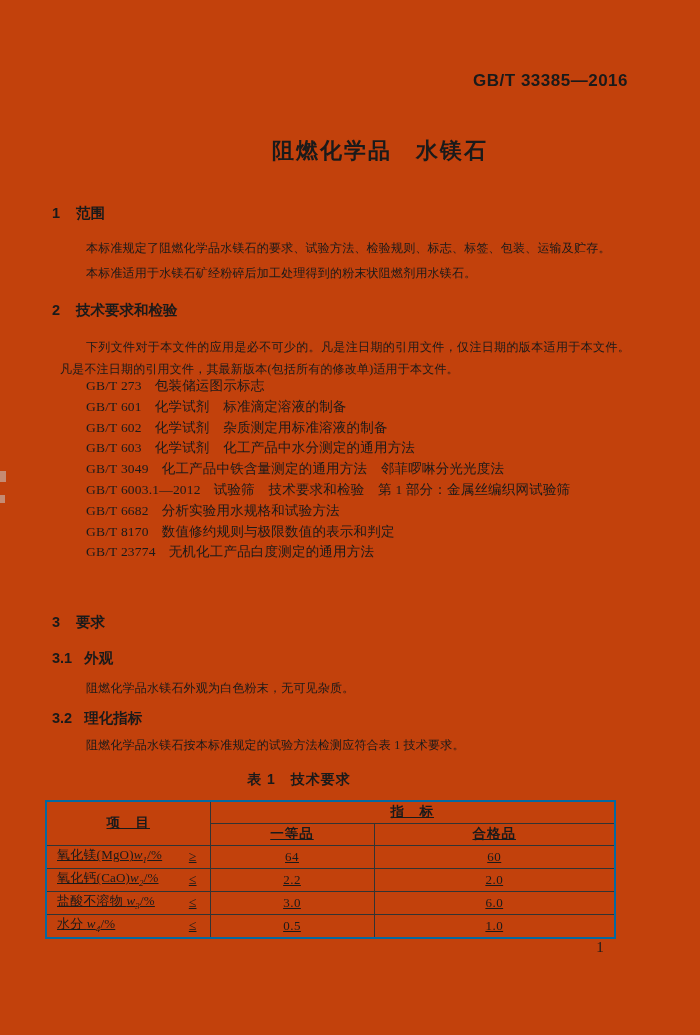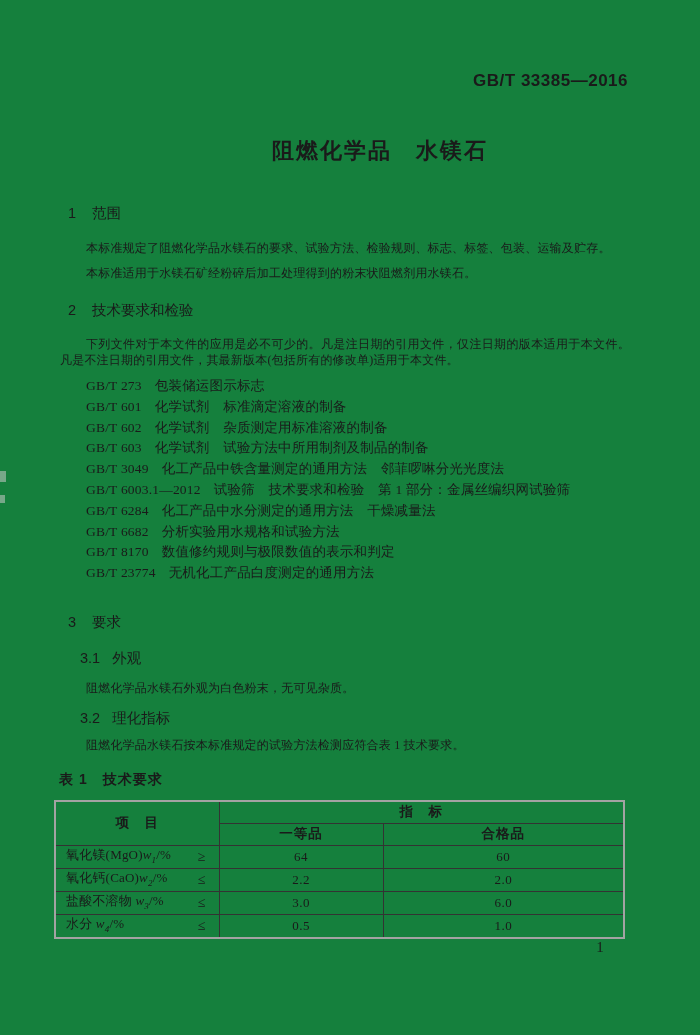--- a/index.html
+++ b/index.html
@@ -1,61 +1,62 @@
 <!DOCTYPE html>
 <html lang="zh"><head>
 <meta charset="utf-8">
 <style>
   html,body{margin:0;padding:0;background:#e8e8e8;}
   .page{
-    position:relative;width:700px;height:1035px;background:#15803d;
+    position:relative;width:700px;height:1035px;background:#c2410c;
     margin:0 auto;overflow:hidden;color:#1a1a1a;
     font-family:"Liberation Serif","DejaVu Serif",serif;
   }
   .abs{position:absolute;}
   .hdr-code{
     top:71px;right:72px;text-align:right;
     font-family:"Liberation Sans","DejaVu Sans",sans-serif;
     font-weight:bold;font-size:17px;letter-spacing:0.5px;
   }
   .doc-title{
     top:128px;left:60px;right:0;text-align:center;
     font-family:"Liberation Sans","DejaVu Sans",sans-serif;
     font-weight:bold;font-size:22px;letter-spacing:2px;margin-top:8px;
   }
   .sec-h{
-    left:68px;font-family:"Liberation Sans","DejaVu Sans",sans-serif;
-    font-weight:normal;font-size:14.5px;white-space:nowrap;
+    left:52px;font-family:"Liberation Sans","DejaVu Sans",sans-serif;
+    font-weight:bold;font-size:14.5px;white-space:nowrap;
   }
   .sec-h .num{margin-right:16px;}
-  .sec-h.sub .num{margin-right:12px;margin-left:12px;}
+  .sec-h.sub .num{margin-right:12px;}
   .body-p{
     left:60px;font-size:12px;white-space:nowrap;letter-spacing:0.2px;
   }
   .indent{padding-left:26px;}
   .wrap-p{
     width:570px;white-space:normal;text-indent:26px;text-align:justify;
-    line-height:16px;
+    line-height:22px;
   }
   .refs{
     left:86px;top:376px;font-size:13.5px;line-height:20.8px;
     letter-spacing:0.2px;
   }
   .ref-line{white-space:nowrap;}
   .ref-code{margin-right:13px;}
   .tbl-caption{
-    left:59px;width:480px;top:771px;text-align:left;
+    left:59px;width:480px;top:771px;text-align:center;
     font-family:"Liberation Sans","DejaVu Sans",sans-serif;
     font-weight:bold;font-size:14px;letter-spacing:1px;
   }
   .spec-table{
-    left:54px;top:800px;width:569px;
+    left:45px;top:800px;width:569px;
     border-collapse:collapse;table-layout:fixed;
-    border:2px solid #a3a3a3;
+    border:2px solid #0369a1;
     font-size:13px;
+    text-decoration:underline;
   }
   .spec-table th,.spec-table td{
     border:1px solid #333;padding:0;line-height:1.1;
   }
   .spec-table thead th{
     font-family:"Liberation Sans","DejaVu Sans",sans-serif;
     font-weight:bold;font-size:13.5px;height:21px;text-align:center;
     letter-spacing:1px;
   }
   .spec-table tbody tr{height:23px;}
@@ -98,30 +99,27 @@
     <div class="ref-line">
         <span class="ref-code">GB/T 273</span><span>包装储运图示标志</span>
       </div>
       <div class="ref-line">
         <span class="ref-code">GB/T 601</span><span>化学试剂　标准滴定溶液的制备</span>
       </div>
       <div class="ref-line">
         <span class="ref-code">GB/T 602</span><span>化学试剂　杂质测定用标准溶液的制备</span>
       </div>
       <div class="ref-line">
-        <span class="ref-code">GB/T 603</span><span>化学试剂　试验方法中所用制剂及制品的制备</span>
+        <span class="ref-code">GB/T 603</span><span>化学试剂　化工产品中水分测定的通用方法</span>
       </div>
       <div class="ref-line">
         <span class="ref-code">GB/T 3049</span><span>化工产品中铁含量测定的通用方法　邻菲啰啉分光光度法</span>
       </div>
       <div class="ref-line">
         <span class="ref-code">GB/T 6003.1—2012</span><span>试验筛　技术要求和检验　第 1 部分：金属丝编织网试验筛</span>
-      </div>
-      <div class="ref-line">
-        <span class="ref-code">GB/T 6284</span><span>化工产品中水分测定的通用方法　干燥减量法</span>
       </div>
       <div class="ref-line">
         <span class="ref-code">GB/T 6682</span><span>分析实验用水规格和试验方法</span>
       </div>
       <div class="ref-line">
         <span class="ref-code">GB/T 8170</span><span>数值修约规则与极限数值的表示和判定</span>
       </div>
       <div class="ref-line">
         <span class="ref-code">GB/T 23774</span><span>无机化工产品白度测定的通用方法</span>
       </div>

